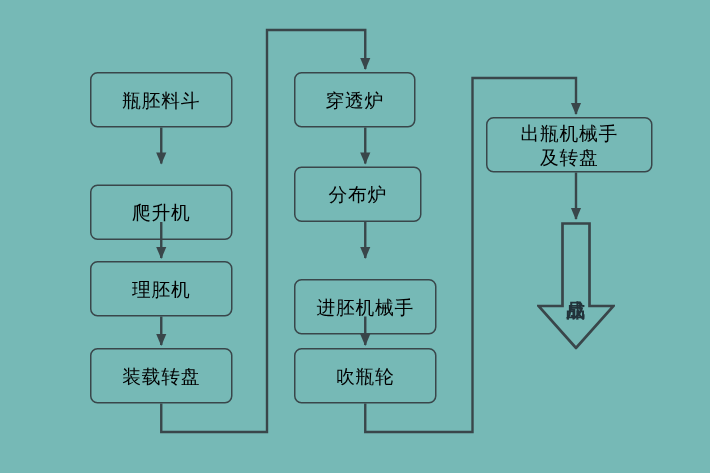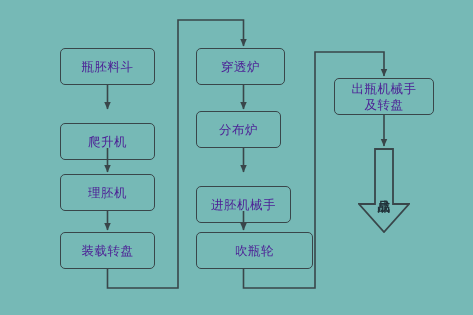--- a/index.html
+++ b/index.html
@@ -28,42 +28,42 @@
   .node {
     position: absolute;
     box-sizing: border-box;
     border: 1.6px solid #39464a;
     border-radius: 5px;
     background: transparent;
     display: flex;
     align-items: center;
     justify-content: center;
     text-align: center;
-    color: #4c1d95;
+    color: #000000;
     font-size: 12.5px;
     line-height: 1.25;
     letter-spacing: 0.5px;
     white-space: pre-line;
   }
   .node-label {
     display: block;
     white-space: pre-line;
   }
   
   #node-hopper   { left: 60px;  top: 48px;  width: 95px; height: 37px; }
   #node-climber  { left: 60px;  top: 111px; width: 95px; height: 37px; margin-top: 12px; }
   #node-sorter   { left: 60px;  top: 174px; width: 95px; height: 37px; }
   #node-loader   { left: 60px;  top: 232px; width: 95px; height: 37px; }
   
-  #node-penetrate{ left: 196px; top: 48px;  width: 89px; height: 37px; }
+  #node-penetrate{ left: 196px; top: 48px;  width: 81px; height: 37px; }
   #node-distrib  { left: 196px; top: 111px; width: 85px; height: 37px; }
   #node-feedrobot{ left: 196px; top: 174px; width: 95px; height: 37px; margin-top: 12px; }
-  #node-blowwheel{ left: 196px; top: 232px; width: 117px; height: 37px; }
+  #node-blowwheel{ left: 196px; top: 232px; width: 95px; height: 37px; }
   
-  #node-discharge{ left: 334px; top: 78px;  width: 100px; height: 37px; }
+  #node-discharge{ left: 324px; top: 78px;  width: 111px; height: 37px; }
 
   #finished-arrow {
     position: absolute;
     left: 358px;
     top: 148px;
     width: 52px;
     height: 85px;
   }
   #finished-label {
     position: absolute;

